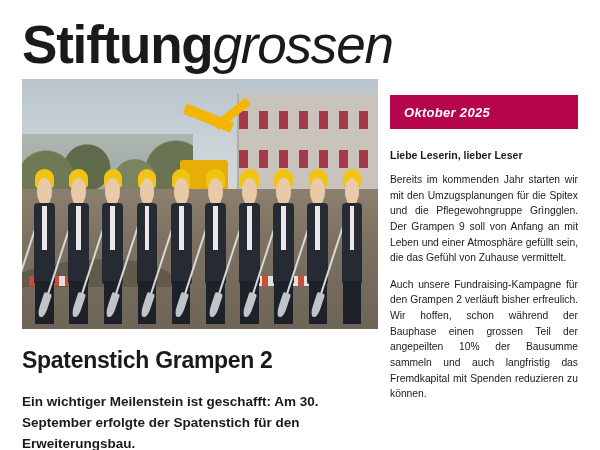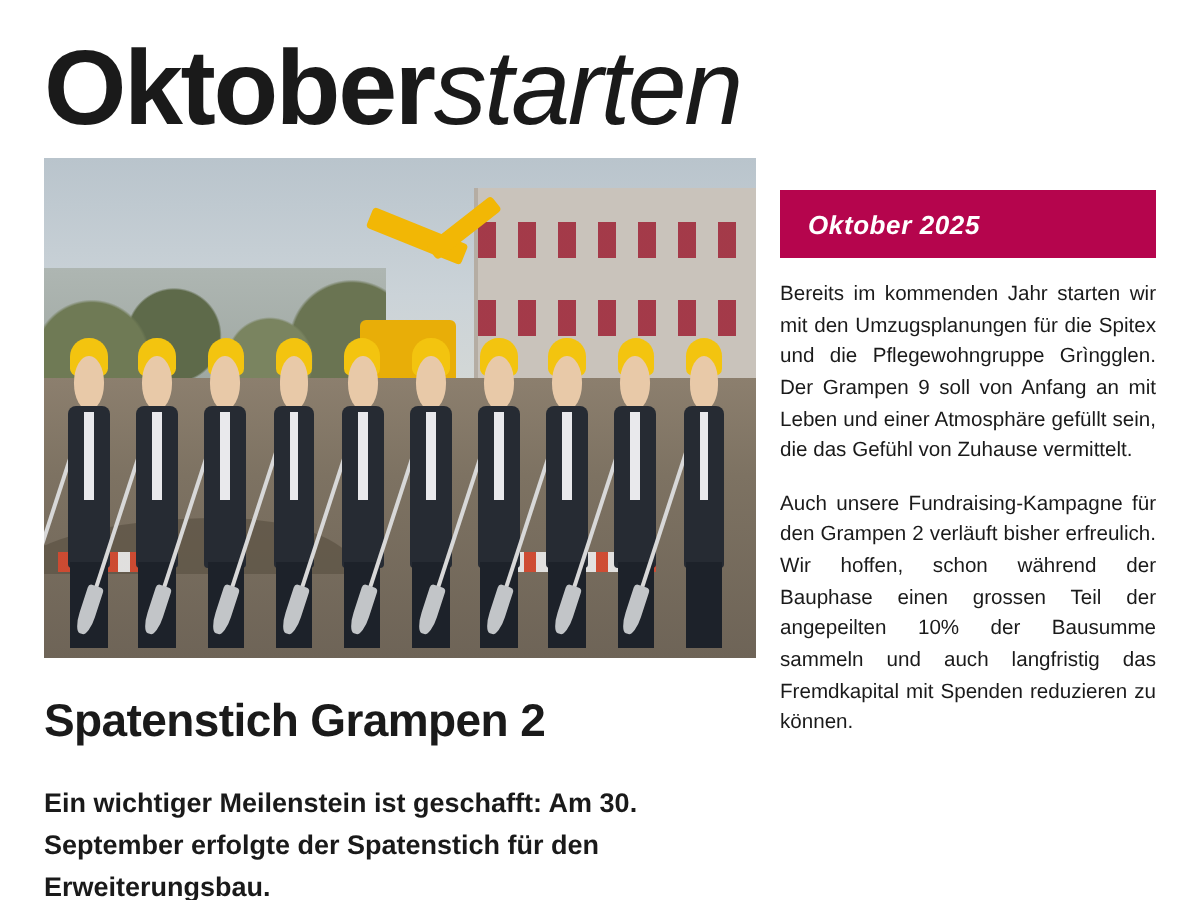--- a/index.html
+++ b/index.html
@@ -319,21 +319,21 @@
     text-align: justify;
   }
 </style>
 </head>
 <body>
 
 <div class="page">
 
   <div class="masthead">
     <div class="masthead-title">
-      <span class="bold">Oktober</span><span class="italic">starten</span>
+      <span class="bold">Stiftung</span><span class="italic">grossen</span>
     </div>
   </div>
 
   <div class="left-col">
 
     <div class="hero-photo">
       <div class="sky"></div>
       <div class="trees"></div>
       <div class="bldg"></div>
 
@@ -435,17 +435,18 @@
     </div>
 
     <div class="article-title">Spatenstich Grampen 2</div>
     <div class="article-lead">Ein wichtiger Meilenstein ist geschafft: Am 30. September erfolgte der Spatenstich für den Erweiterungsbau.</div>
   </div>
 
   <div class="right-col">
     <div class="date-banner">
       <span class="date-banner-text">Oktober 2025</span>
     </div>
+    <div class="salutation">Liebe Leserin, lieber Leser</div>
     <div class="para">Bereits im kommenden Jahr starten wir mit den Umzugsplanungen für die Spitex und die Pflegewohngruppe Grìngglen. Der Grampen 9 soll von Anfang an mit Leben und einer Atmosphäre gefüllt sein, die das Gefühl von Zuhause vermittelt.</div>
     <div class="para">Auch unsere Fundraising-Kampagne für den Grampen 2 verläuft bisher erfreulich. Wir hoffen, schon während der Bauphase einen grossen Teil der angepeilten 10% der Bausumme sammeln und auch langfristig das Fremdkapital mit Spenden reduzieren zu können.</div>
   </div>
 
 </div>
 
 </body></html>

